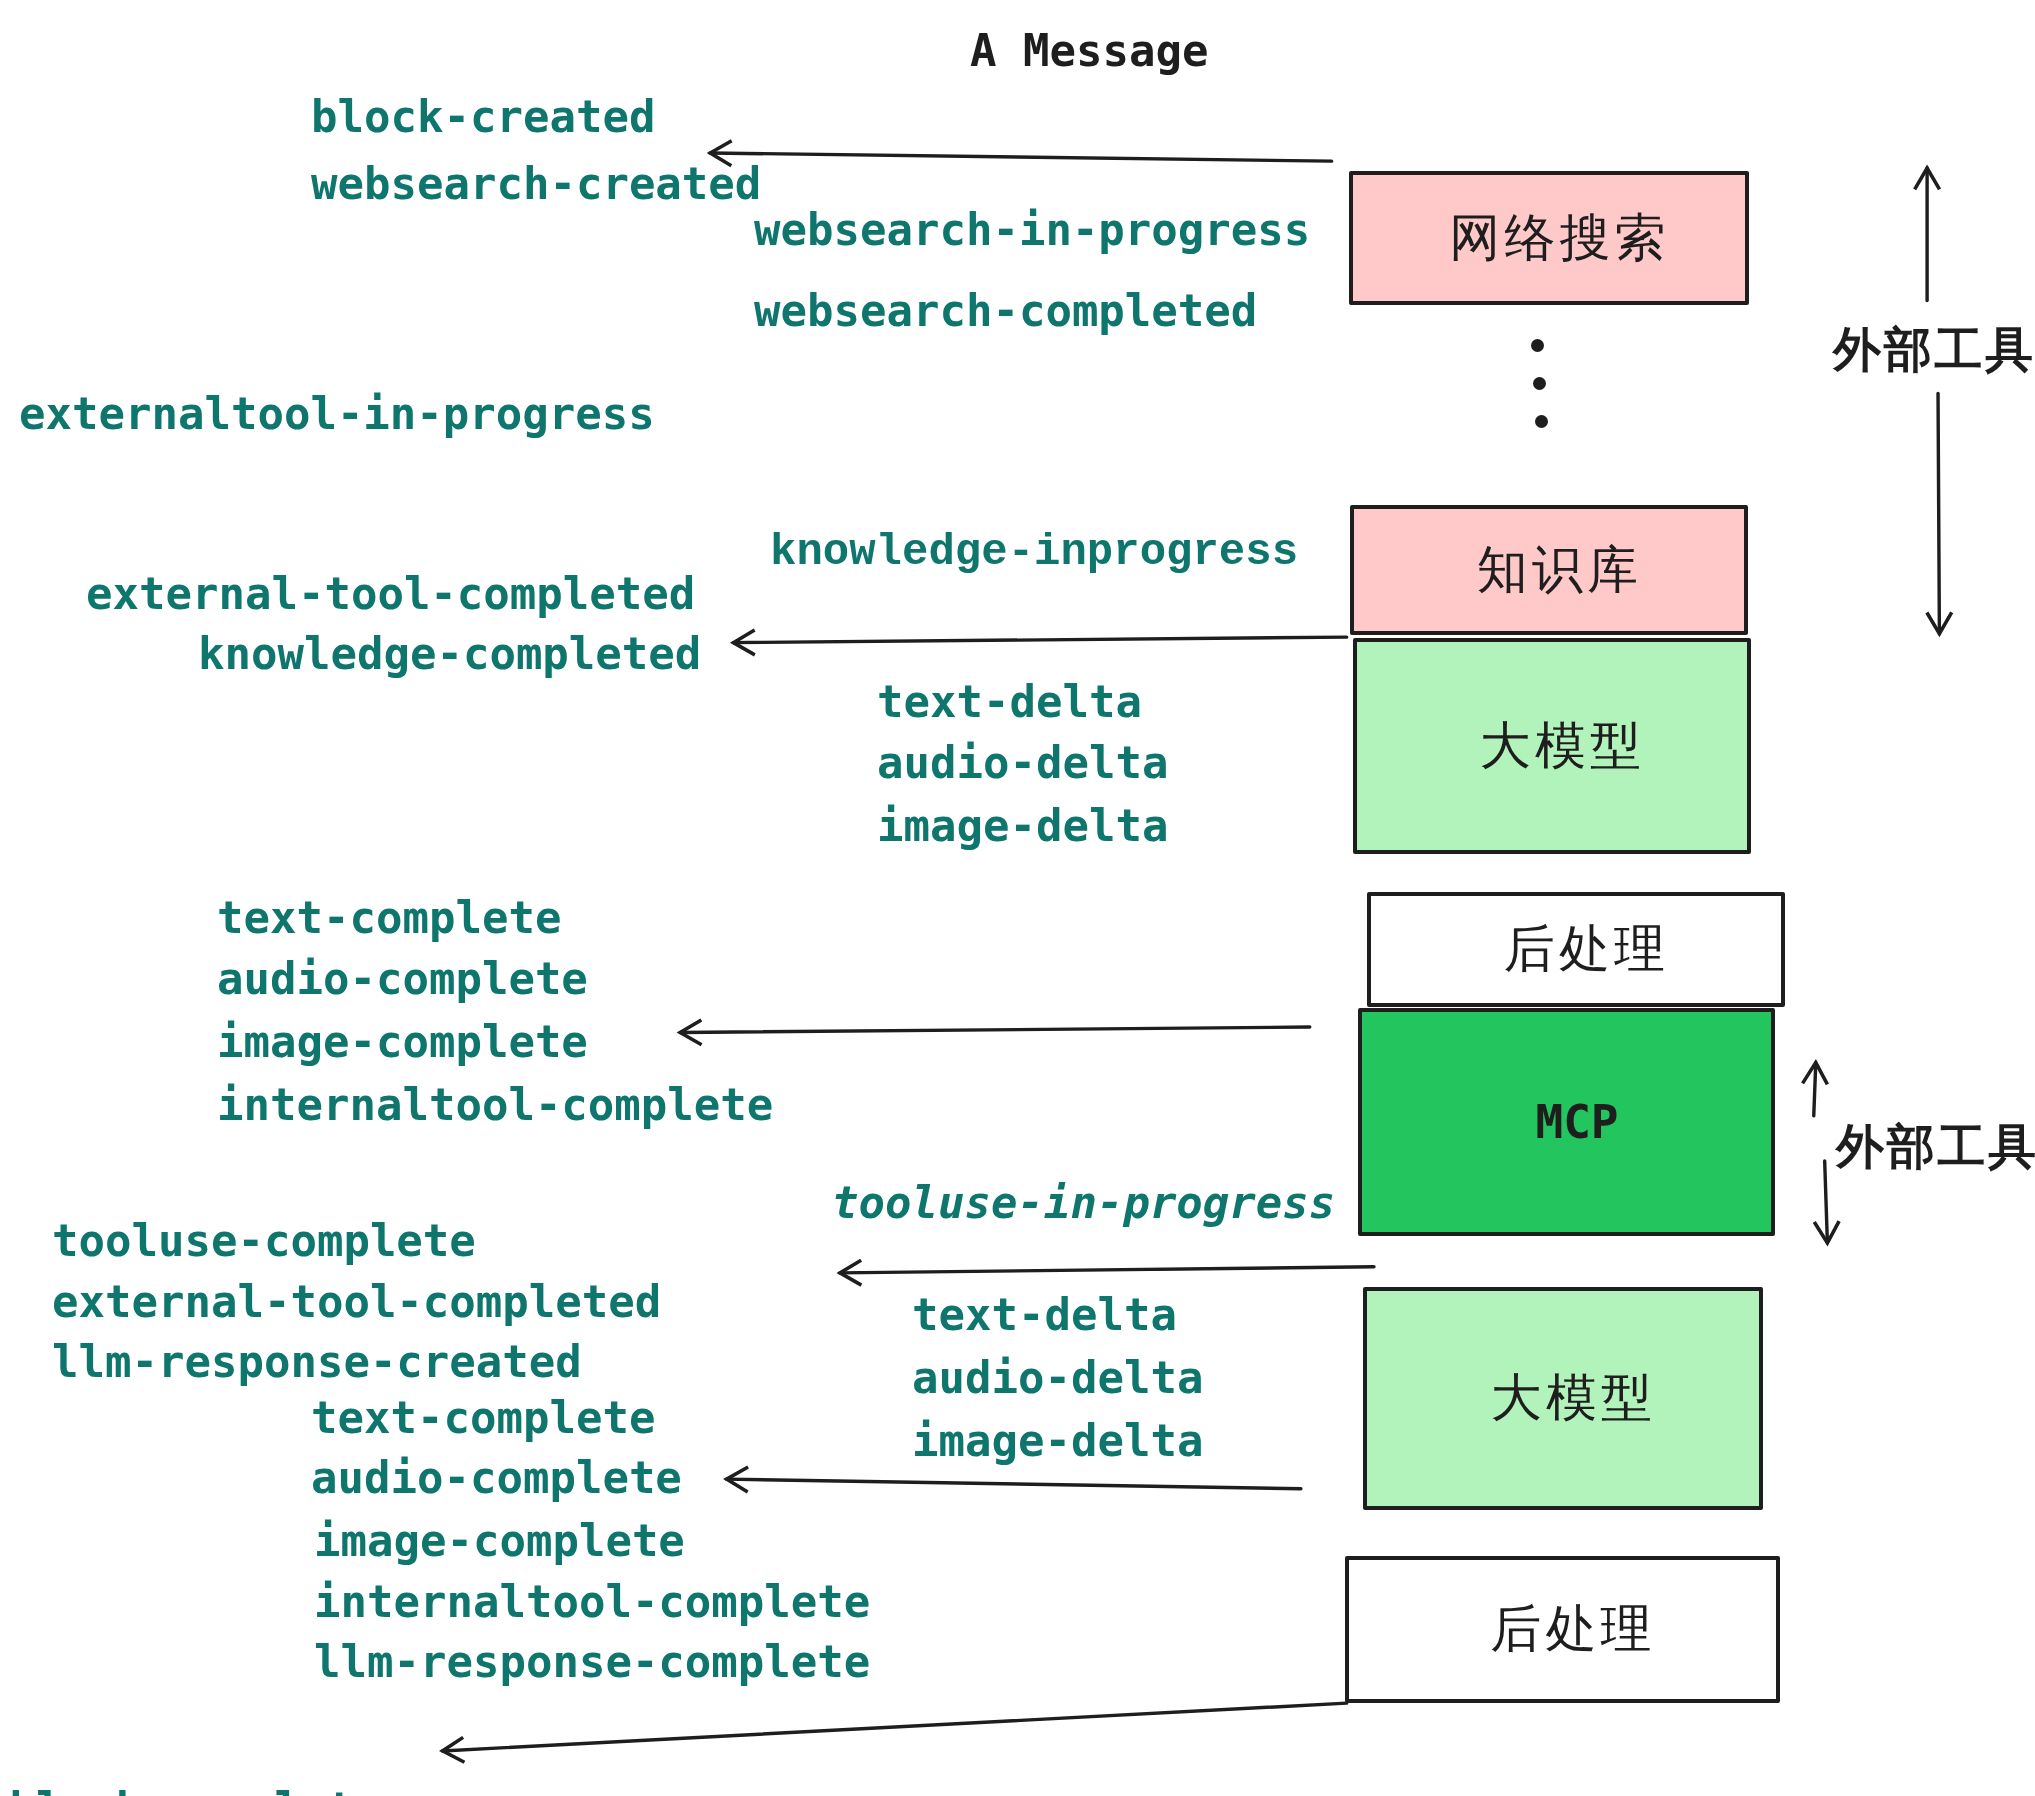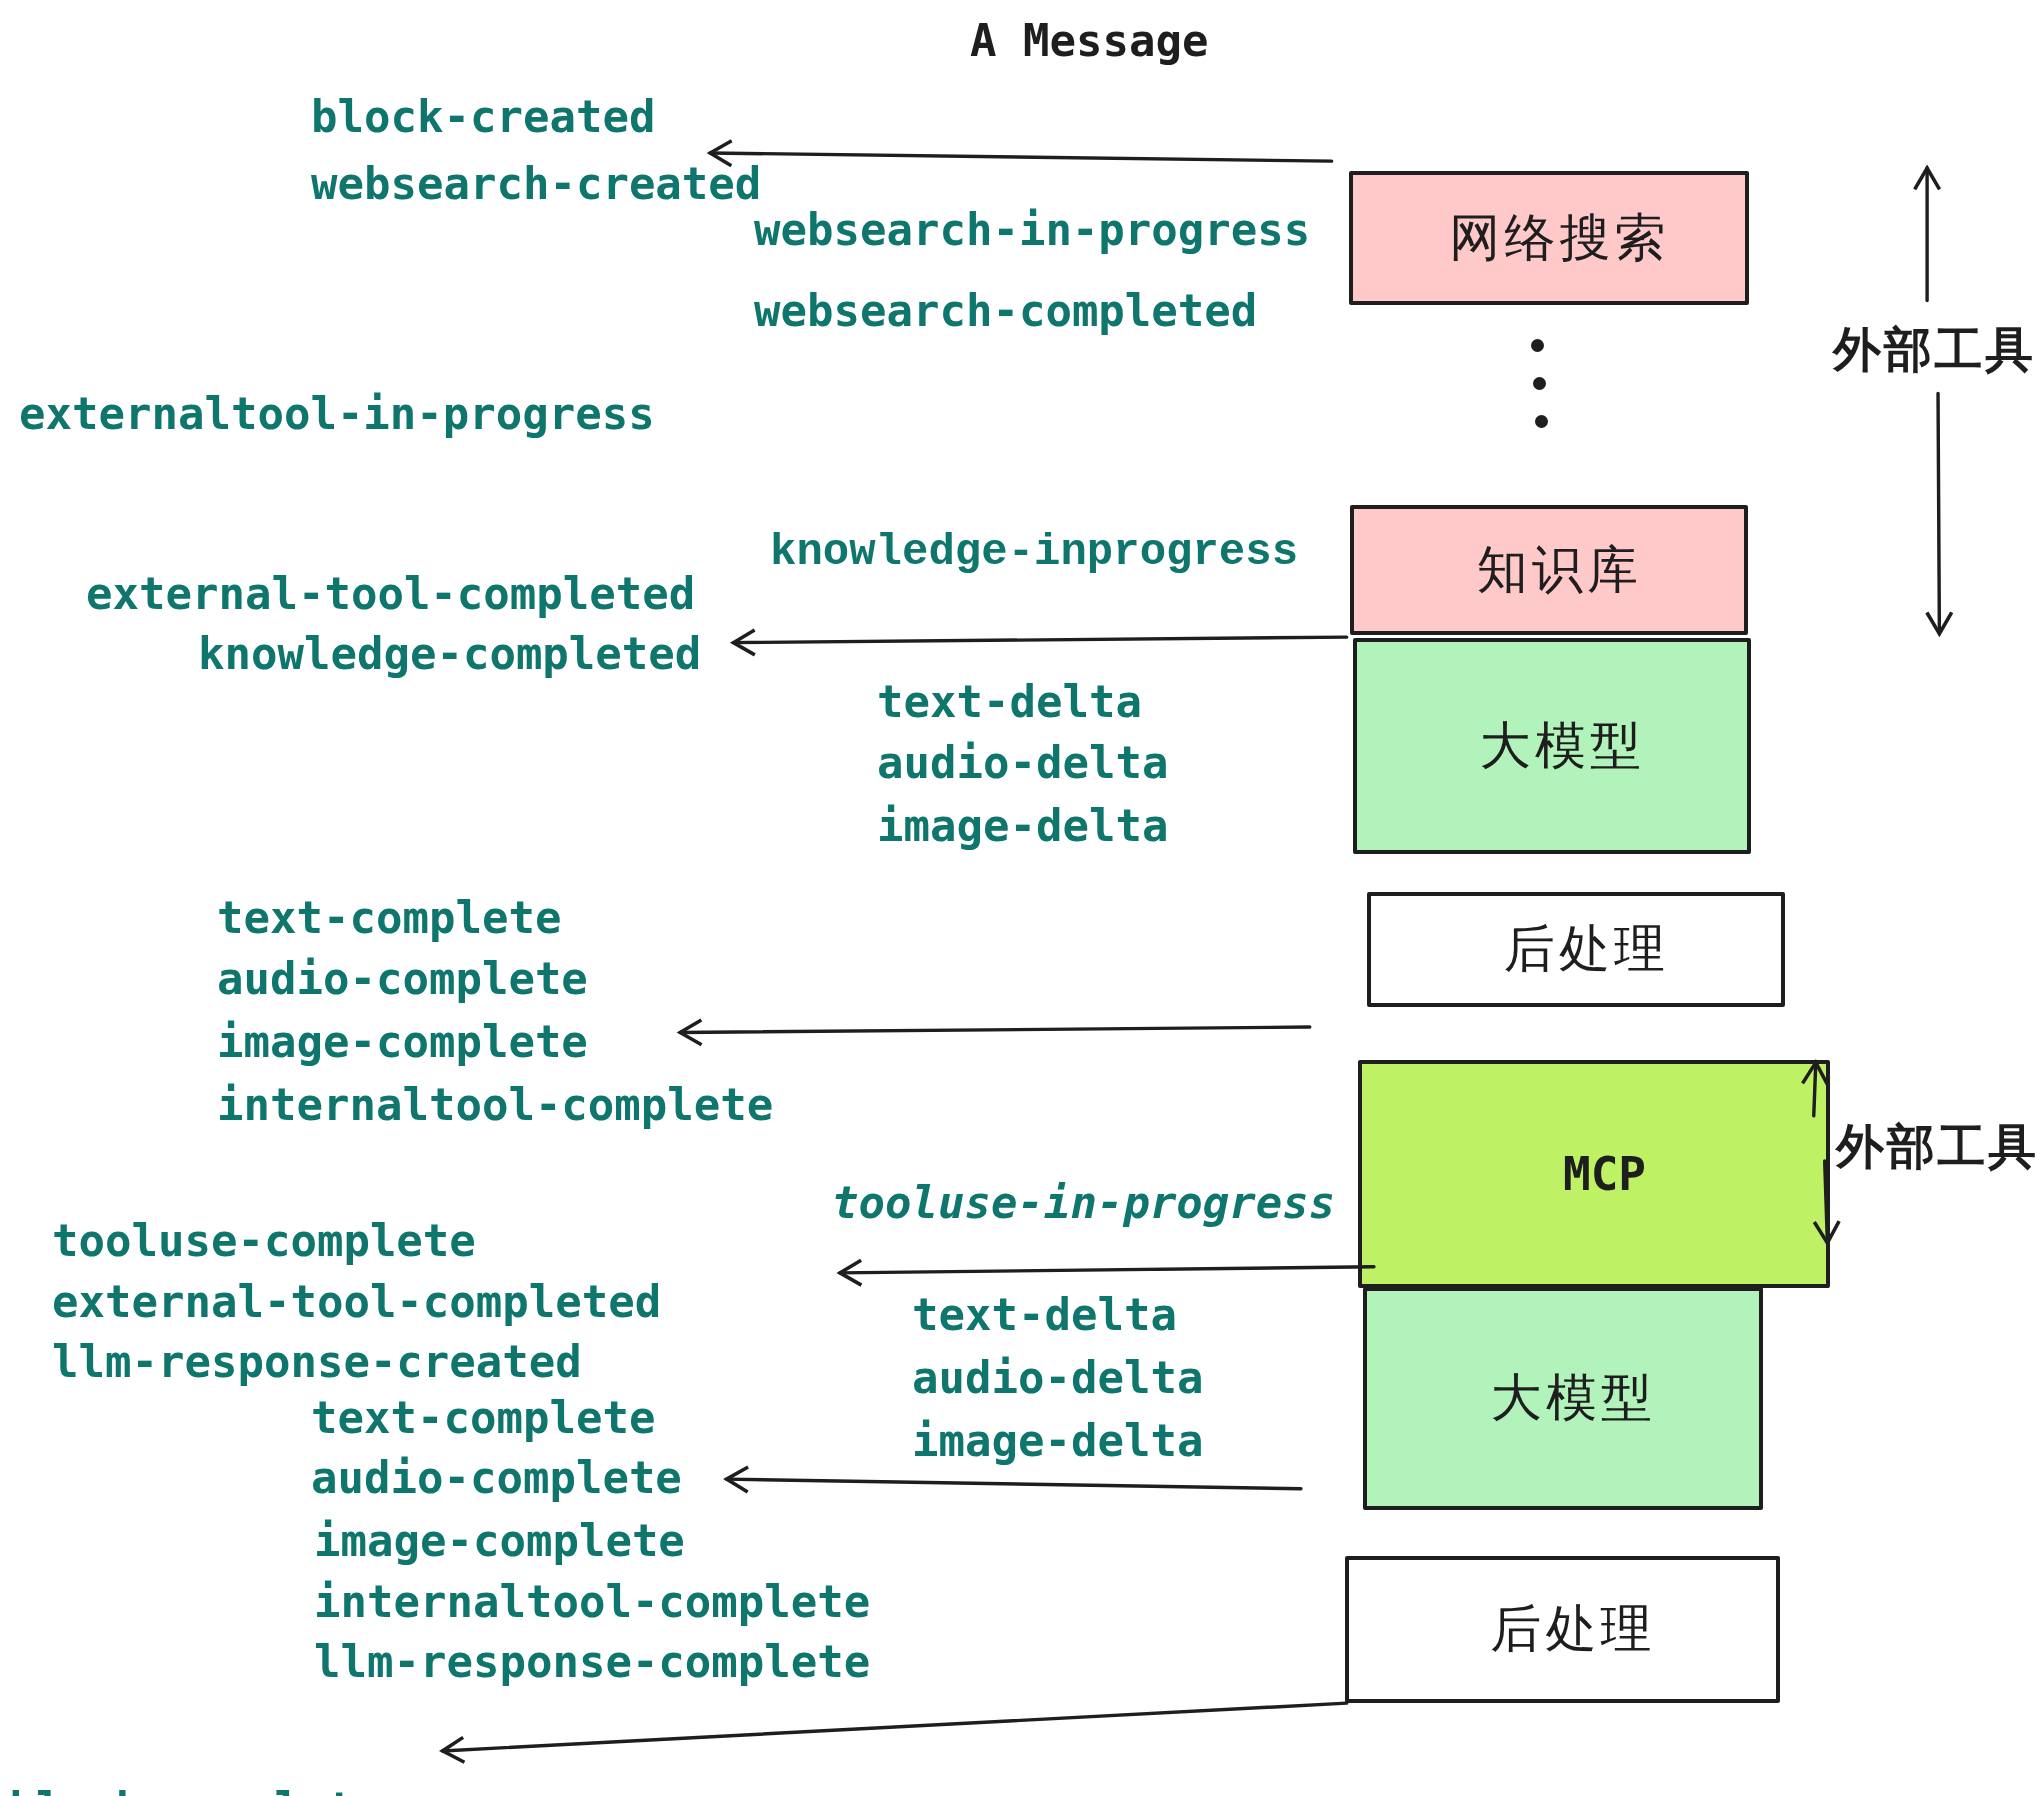--- a/index.html
+++ b/index.html
@@ -1,20 +1,20 @@
 <!DOCTYPE html>
 <html style="font-size:11px"><head>
 <meta charset="utf-8">
 <style>
   html,body{margin:0;padding:0;background:#ffffff;}
   body{width:2035px;height:1796px;position:relative;overflow:hidden;
        font-family:"DejaVu Sans Mono", monospace;color:#1e1e1e;}
   .ev{position:absolute;font:600 44px "DejaVu Sans Mono", monospace;
       white-space:nowrap;color:#0f766e;line-height:1.05;}
-  .title{position:absolute;font:700 44px "DejaVu Sans Mono", monospace;white-space:nowrap;}
+  .title{position:absolute;font:700 44px "DejaVu Sans Mono", monospace;white-space:nowrap;margin-top:10px;}
   .box{position:absolute;border:4.1px solid #1e1e1e;border-radius:2px;
        display:flex;align-items:center;justify-content:center;box-sizing:border-box;padding-left:21px;}
   .box .zh{font-family:"DejaVu Sans", sans-serif;font-size:51px;letter-spacing:4.1px;
            font-weight:500;white-space:nowrap;}
   .box .latin{font:700 46px "DejaVu Sans Mono", monospace;white-space:nowrap;}
   .side-zh{position:absolute;font-family:"DejaVu Sans", sans-serif;font-size:48px;
            letter-spacing:2.7px;font-weight:700;white-space:nowrap;color:#1e1e1e;}
   .dot{position:absolute;width:13px;height:13px;border-radius:50%;background:#1e1e1e;}
   svg.layer{position:absolute;left:0;top:0;pointer-events:none;}
 </style>
@@ -62,21 +62,21 @@
 </div>
 <div class="box" style="left:1350px;top:505px;width:398px;height:130px;background:#ffc9c9;">
   <span class="zh">知识库</span>
 </div>
 <div class="box" style="left:1353px;top:638px;width:398px;height:216px;background:#b2f2bb;">
   <span class="zh">大模型</span>
 </div>
 <div class="box" style="left:1367px;top:892px;width:418px;height:115px;background:#ffffff;">
   <span class="zh">后处理</span>
 </div>
-<div class="box" style="left:1358px;top:1060px;width:472px;height:228px;background:#bef264;">
+<div class="box" style="left:1358px;top:1008px;width:417px;height:228px;background:#22c55e;">
   <span class="latin">MCP</span>
 </div>
 <div class="box" style="left:1363px;top:1287px;width:400px;height:223px;background:#b2f2bb;">
   <span class="zh">大模型</span>
 </div>
 <div class="box" style="left:1345px;top:1556px;width:435px;height:147px;background:#ffffff;">
   <span class="zh">后处理</span>
 </div>
 
 <div class="dot" style="left:1531px;top:339px;"></div>

